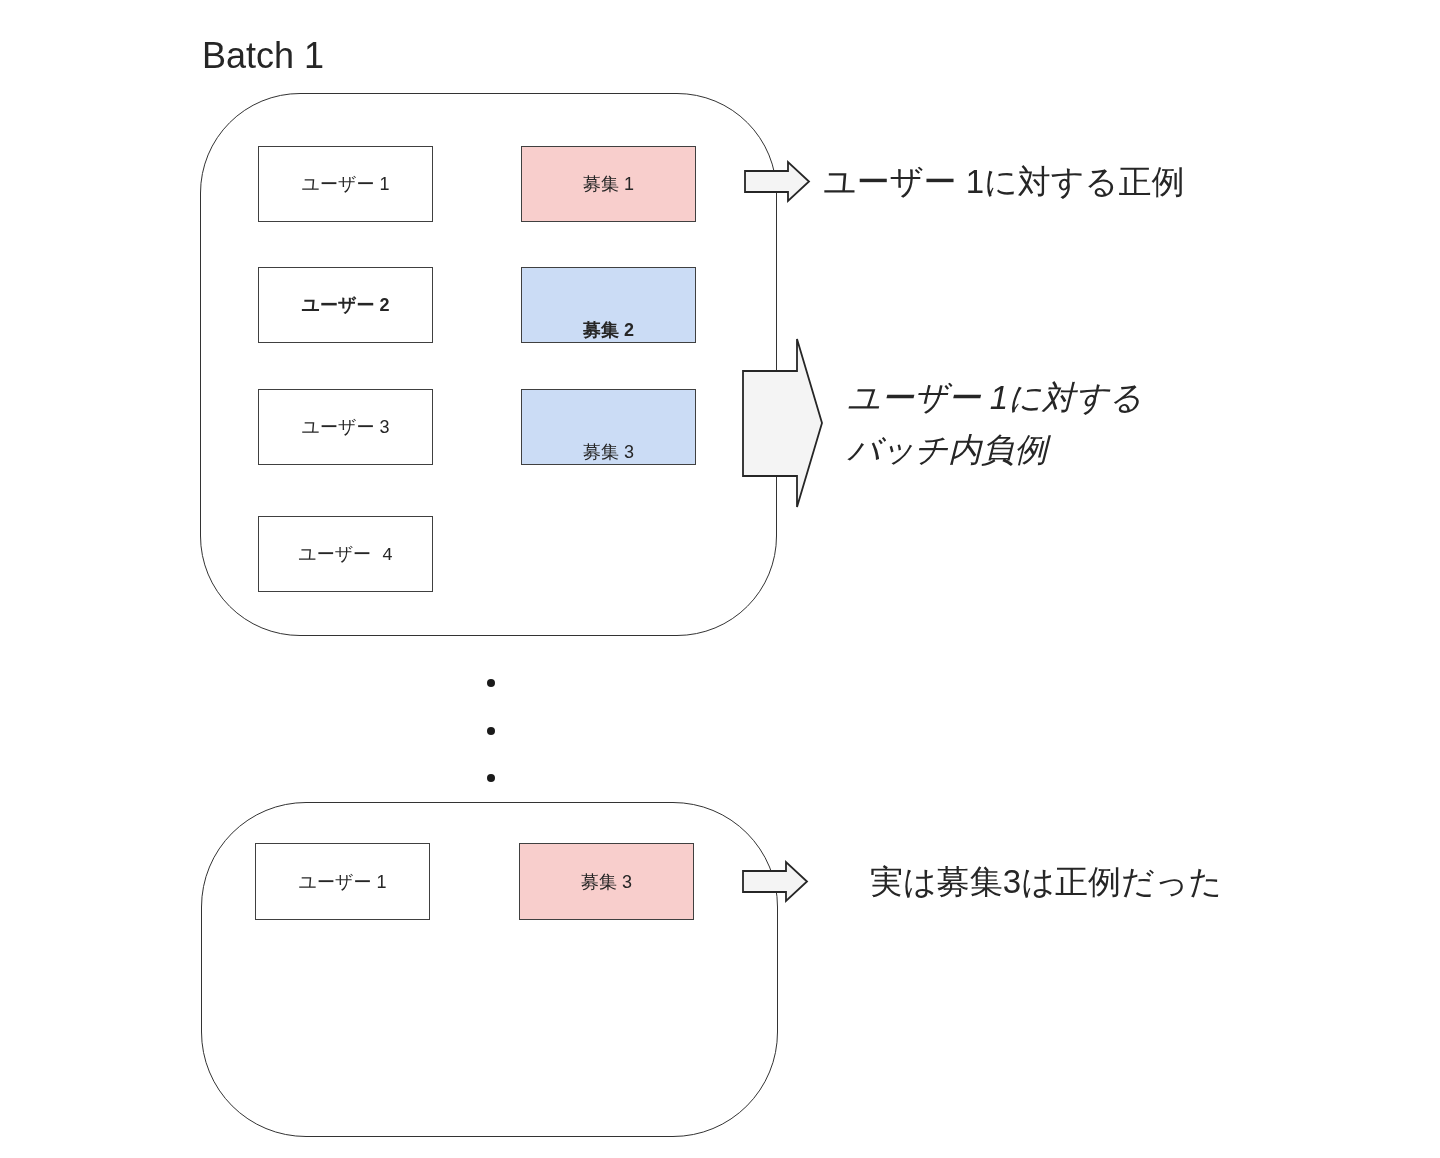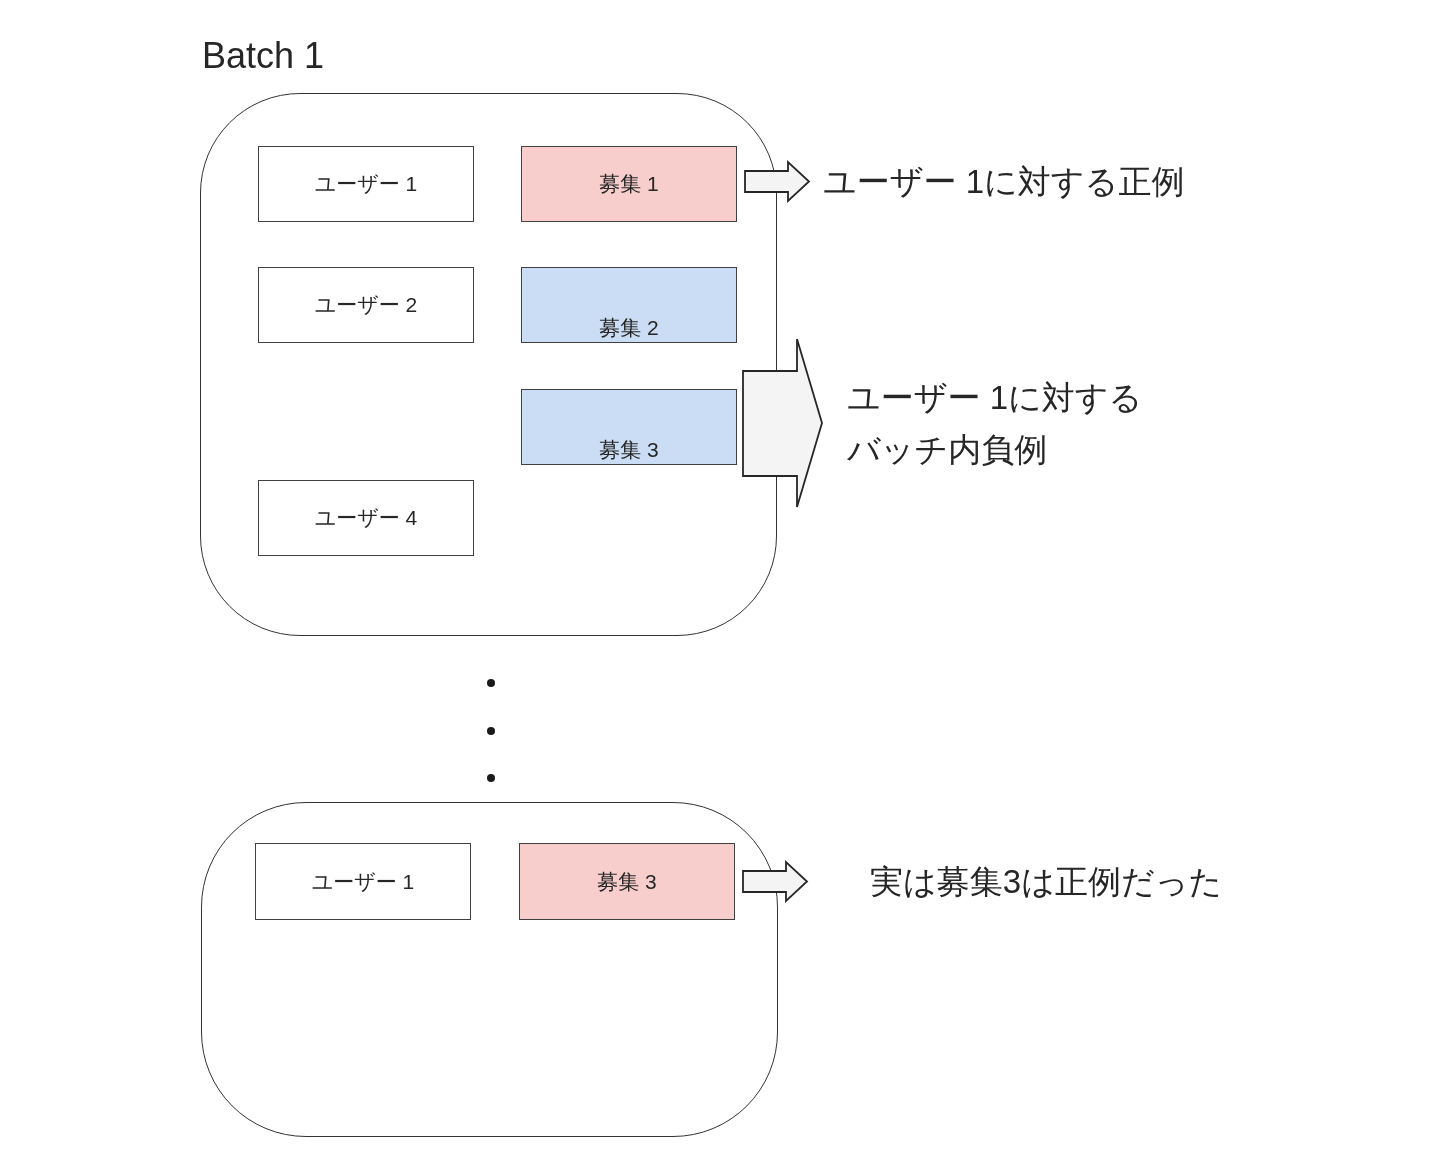--- a/index.html
+++ b/index.html
@@ -23,59 +23,59 @@
   .frame {
     position: absolute;
     background: #ffffff;
     border: 1.3px solid var(--frame-border, #333333);
     box-sizing: border-box;
   }
   .frame1 { left: 200px; top: 93px; width: 577px; height: 543px; border-radius: 100px; }
   .frame2 { left: 201px; top: 802px; width: 577px; height: 335px; border-radius: 105px; }
   .box {
     position: absolute;
-    width: 216px;
+    width: 175px;
     height: 76px;
     background: #ffffff;
     border: 1.6px solid var(--box-border, #404040);
     box-sizing: border-box;
     display: flex;
     align-items: center;
     justify-content: center;
-    font-size: 21px;
+    font-size: 18px;
     color: var(--text, #262626);
     z-index: 2;
   }
   .col-user { left: 258px; }
   .col-item { left: 521px; }
   .r0 { top: 146px; }
-  .r1 { top: 267px; }
+  .r1 { top: 267px; font-weight: bold; }
   .r2 { top: 389px; }
-  .r3 { top: 480px; }
+  .r3 { top: 516px; font-family: Liberation Mono, monospace; }
   .b-user { left: 255px; top: 843px; height: 77px; }
   .b-item { left: 519px; top: 843px; height: 77px; }
   .positive { background: var(--positive-box, #f8cecc); }
   .negative { background: var(--negative-box, #cbdcf5); align-items: flex-end; }
   .arrow { position: absolute; z-index: 3; overflow: visible; }
   .arrow polygon {
     fill: var(--arrow-fill, #f4f4f4);
     stroke: #262626;
     stroke-width: 1.8;
     stroke-linejoin: miter;
   }
   .annotation {
     position: absolute;
     font-size: 33px;
     line-height: 42px;
     white-space: nowrap;
     color: var(--text, #262626);
     z-index: 4;
   }
   .ann-pos { left: 823px; top: 161px; }
-  .ann-neg { left: 847px; top: 372px; line-height: 52px; }
+  .ann-neg { left: 847px; top: 372px; line-height: 52px; font-style: italic; }
   .ann-rev { left: 870px; top: 861px; }
   .dots { position: absolute; left: 487px; top: 679px; width: 8px; height: 103px; }
   .dot {
     position: absolute;
     left: 0;
     width: 8px;
     height: 8px;
     border-radius: 50%;
     background: #1a1a1a;
   }
@@ -99,20 +99,23 @@
     <span>募集 1</span>
   </div>
 
   <div class="box col-user r1">
     <span>ユーザー 2</span>
   </div>
   <div class="box col-item r1 negative">
     <span>募集 2</span>
   </div>
 
+  <div class="box col-user r2">
+    <span>ユーザー 3</span>
+  </div>
   <div class="box col-item r2 negative">
     <span>募集 3</span>
   </div>
 
   <div class="box col-user r3">
     <span>ユーザー 4</span>
   </div>
 
   <svg class="arrow" style="left:744px; top:161px;" width="66" height="42" viewBox="0 0 66 42">
     <polygon points="1,10 44,10 44,1 65,20.5 44,40 44,31 1,31"></polygon>

